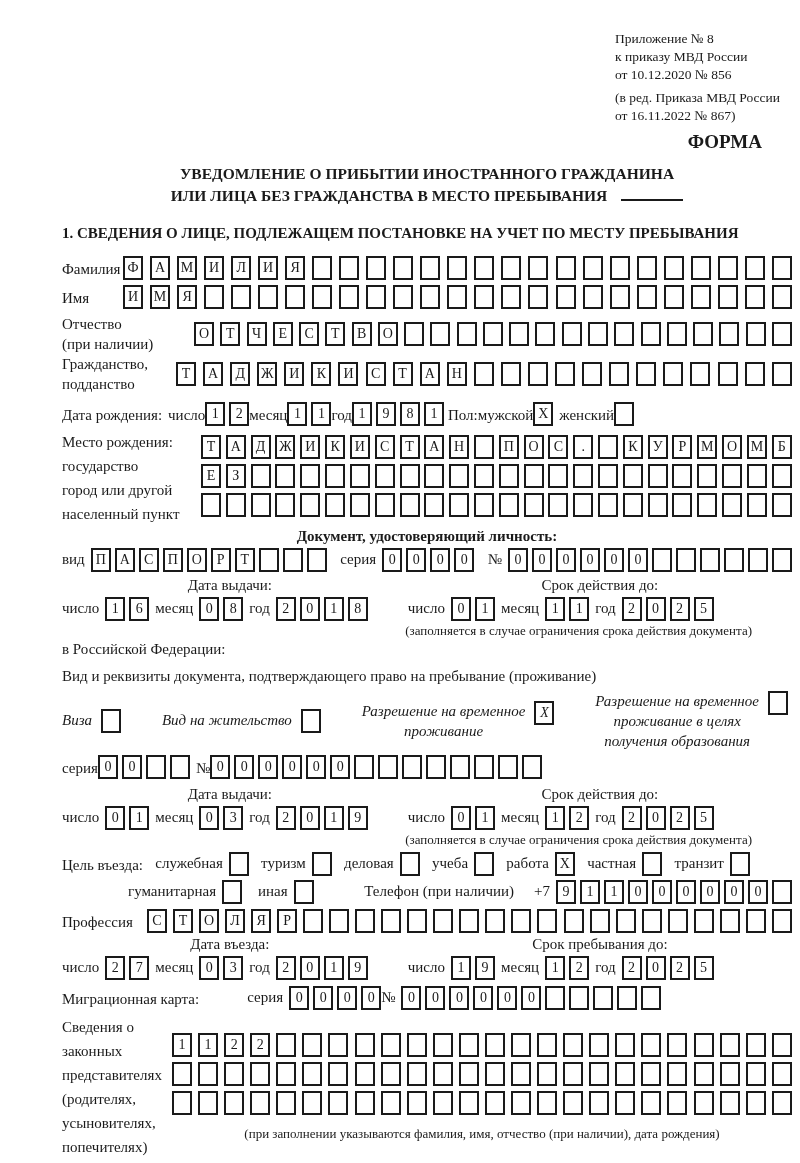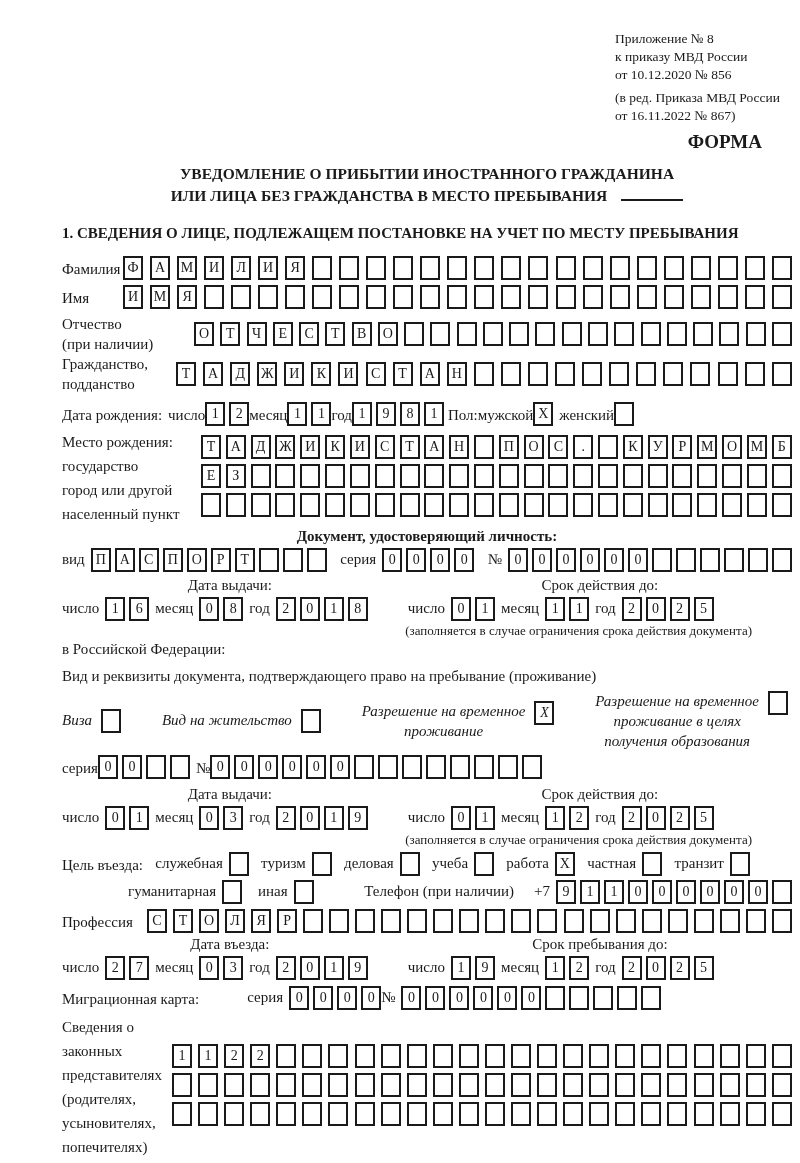--- a/index.html
+++ b/index.html
@@ -759,16 +759,17 @@
           <span class="cell"></span>
           <span class="cell"></span>
           <span class="cell"></span>
           <span class="cell"></span>
           <span class="cell"></span>
           <span class="cell"></span>
           <span class="cell"></span>
           <span class="cell"></span>
           <span class="cell"></span>
         </div>
+      <div class="note center" style="margin-top:10px">(при заполнении указываются фамилия, имя, отчество (при наличии), дата рождения)</div>
     </div>
   </div>
 
 </div>
 
 </body></html>

